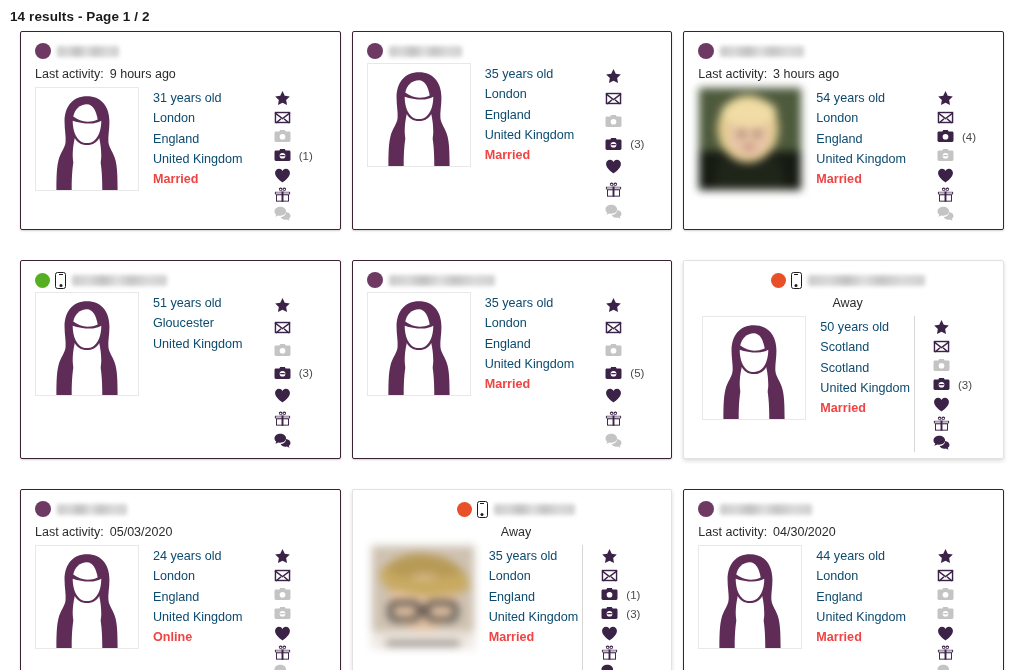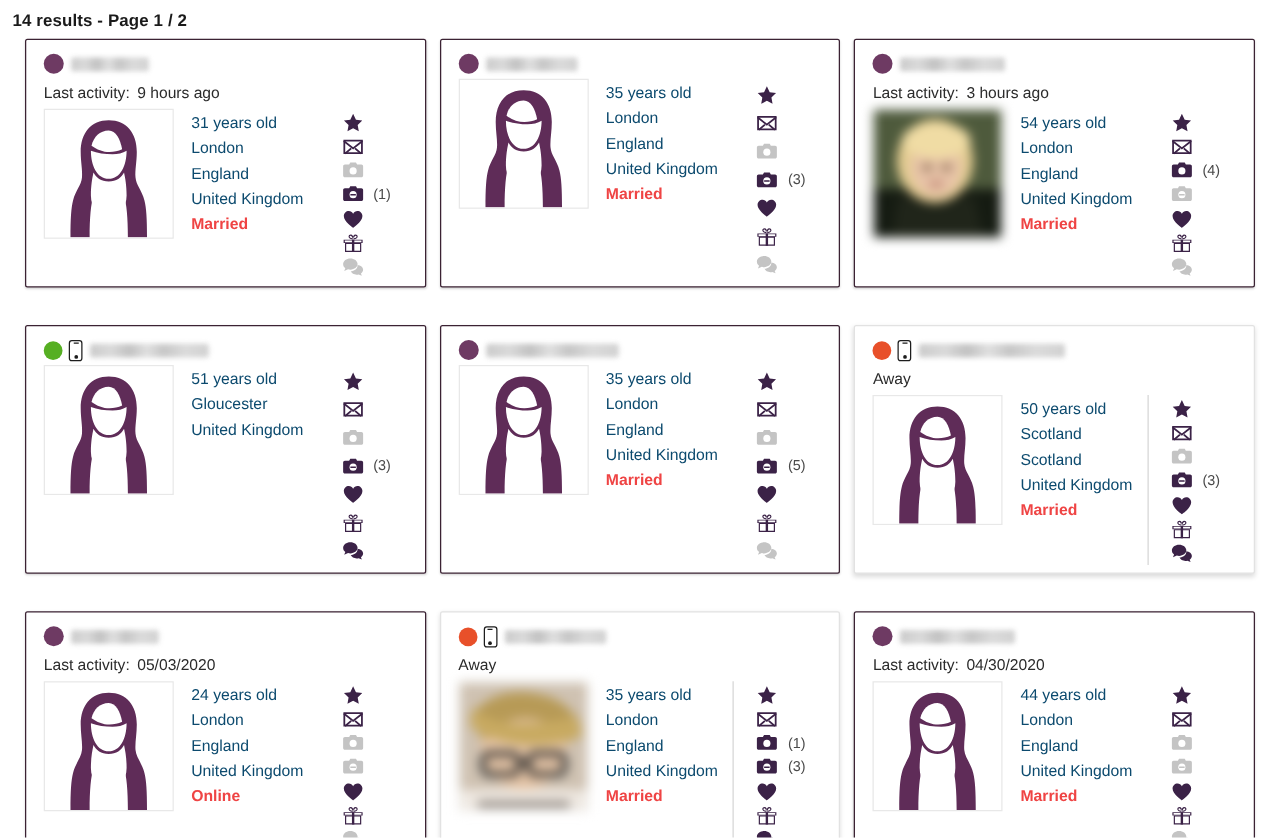--- a/index.html
+++ b/index.html
@@ -40,20 +40,21 @@
   }
   .card.theme-dark{
     border:1.5px solid #3b2233;
     border-radius:2px;
     box-shadow:0 1px 2px rgba(0,0,0,.18);
   }
   .card.theme-light{
     border:1px solid #e2e2e2;
     border-radius:2px;
     box-shadow:0 2px 4px rgba(0,0,0,.14);
+    align-items:center;
   }
 
   .card-body{display:flex;flex:1;min-height:0;}
   .card-main{flex:1;min-width:0;}
 
   
   .name-row{display:flex;align-items:center;height:20px;margin-bottom:2px;}
   .avatar-dot{
     width:16px;height:16px;border-radius:50%;
     background:#6e3a63;flex:0 0 auto;

